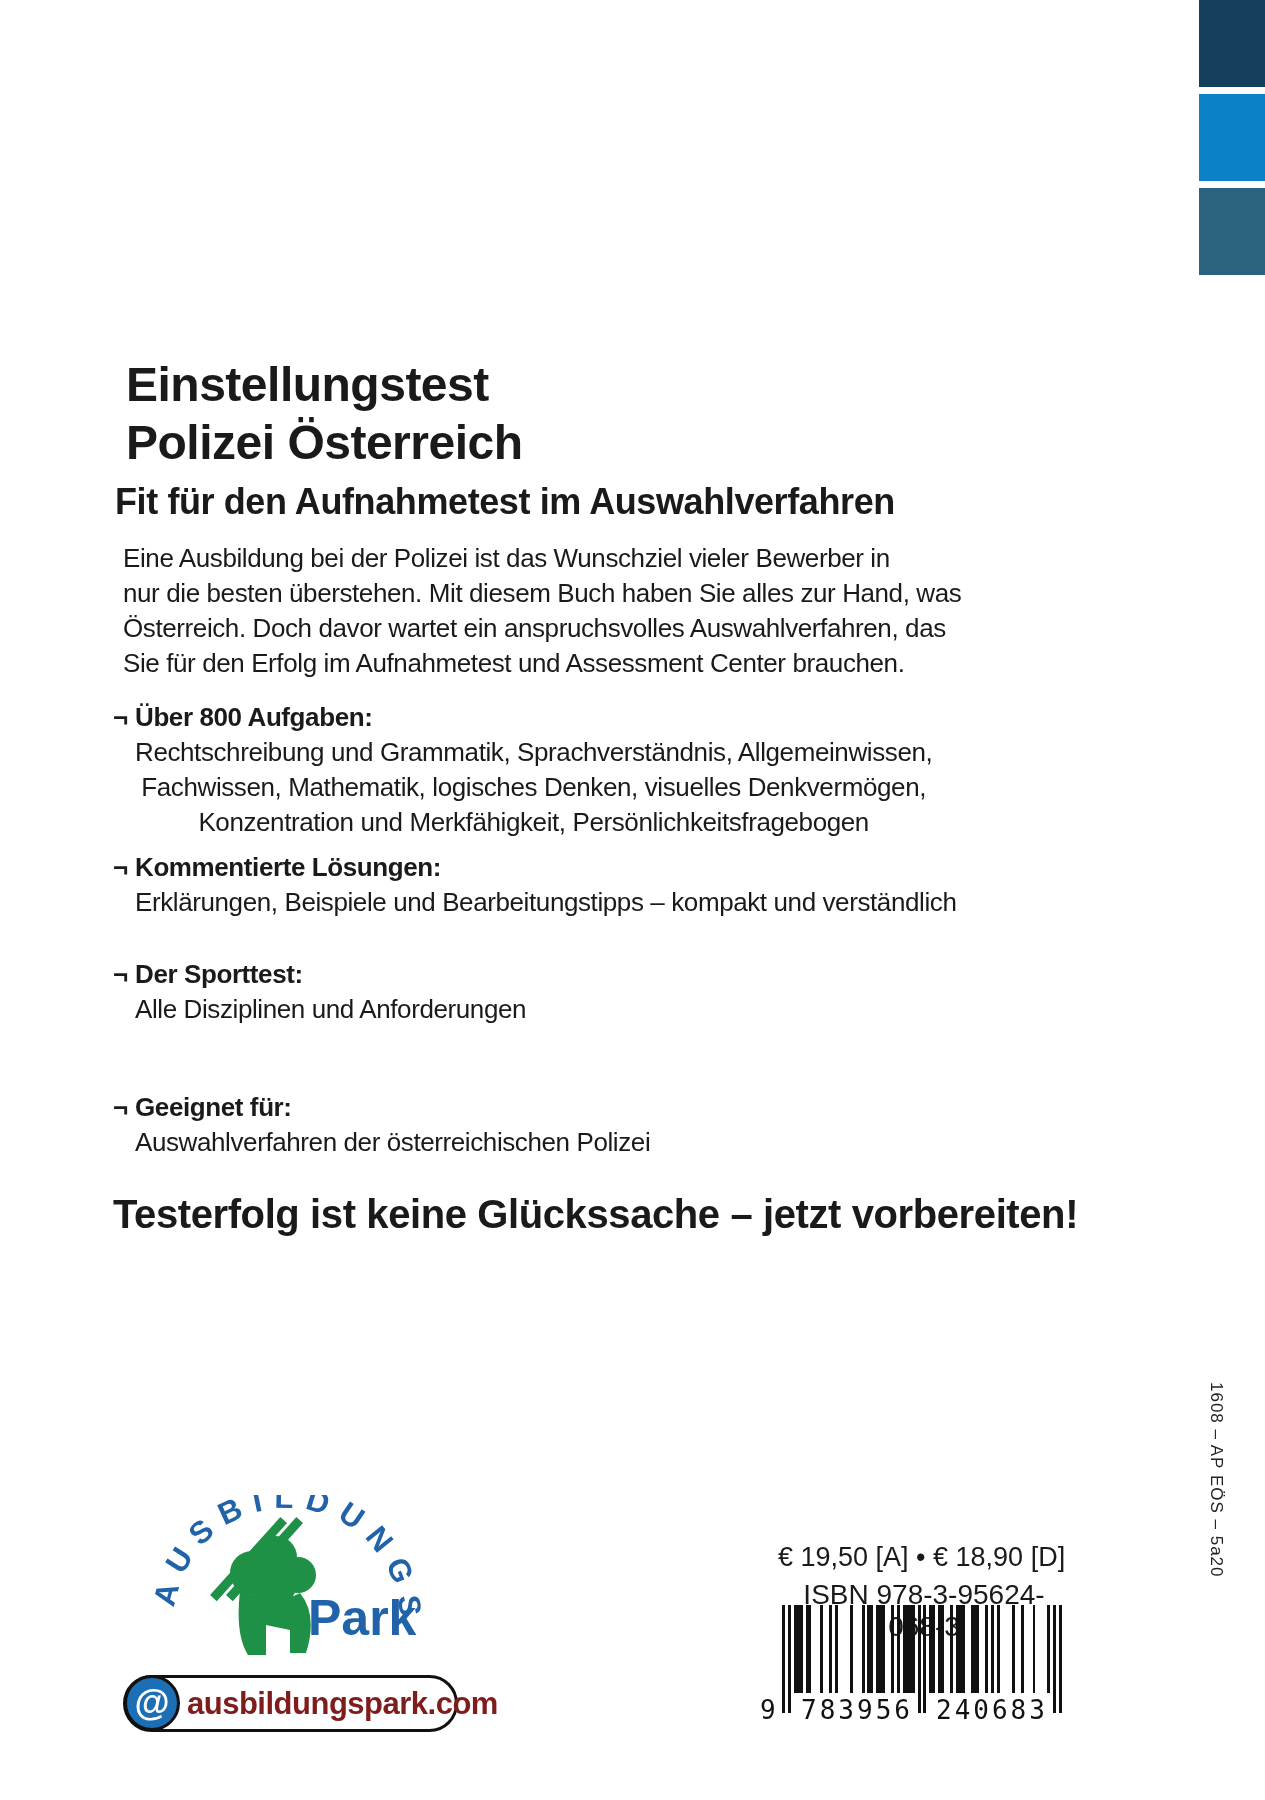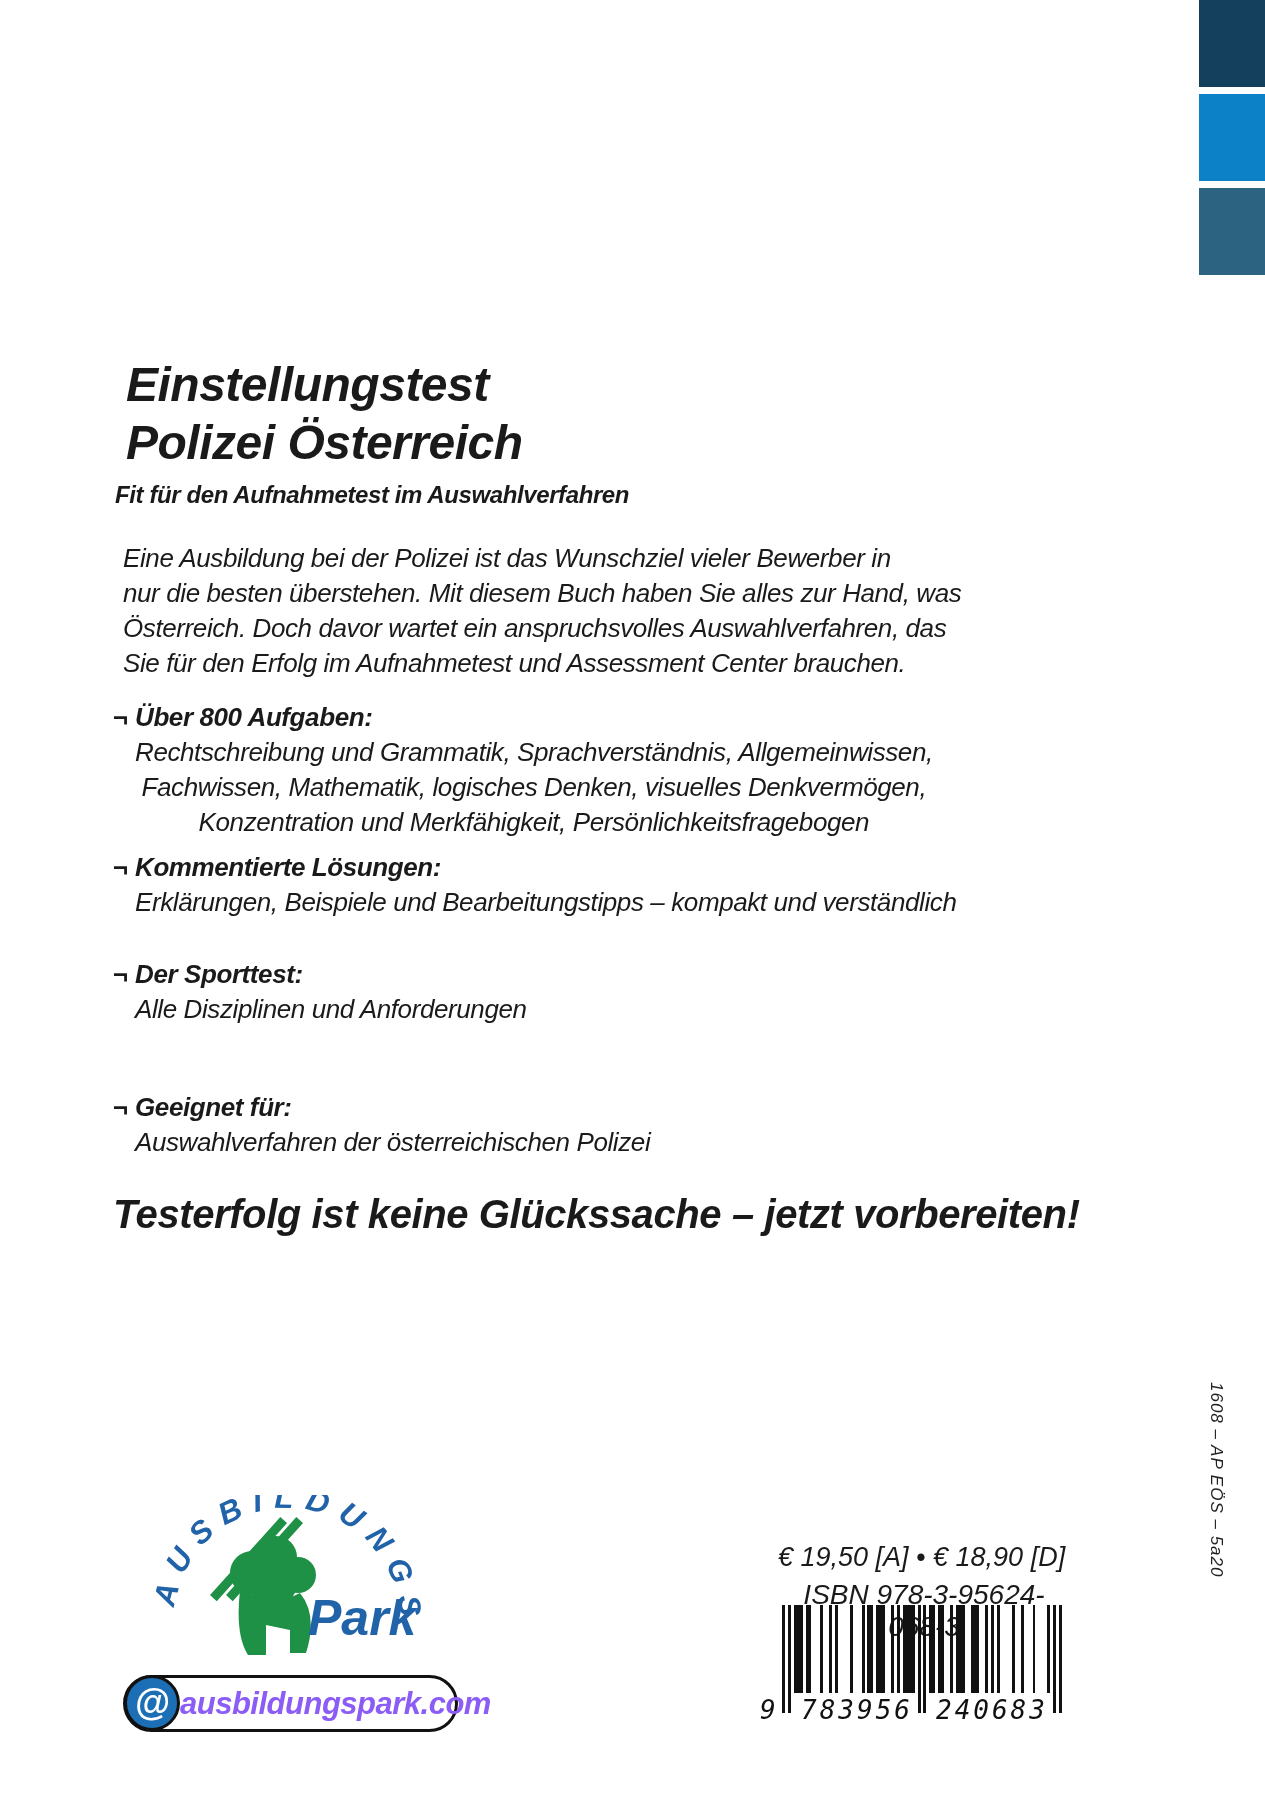--- a/index.html
+++ b/index.html
@@ -1,29 +1,29 @@
 <!DOCTYPE html>
 <html lang="de"><head>
 <meta charset="utf-8">
 <style>
   html,body{margin:0;padding:0;background:#fff;}
   .canvas{
     position:relative;width:1265px;height:1800px;background:#ffffff;
-    font-family:"Liberation Sans",sans-serif;color:#1a1a1a;overflow:hidden;font-style:italic;
+    font-family:"Liberation Sans",sans-serif;color:#1a1a1a;overflow:hidden;
   }
   
   .block{position:absolute;left:1199px;width:66px;height:87px;}
   .block.navy{top:0;background:#15405D;}
   .block.blue{top:94px;background:#0C81C7;}
   .block.steel{top:188px;background:#2B6380;}
 
   
   .title{position:absolute;left:126px;top:356px;font-size:48px;line-height:58px;
          font-weight:bold;letter-spacing:-0.5px;}
-  .subtitle{position:absolute;left:115px;top:481px;font-size:24px;font-weight:bold;
+  .subtitle{position:absolute;left:115px;top:481px;font-size:36px;font-weight:bold;
             letter-spacing:-0.4px;}
 
   
   .copy{font-size:26px;line-height:35px;letter-spacing:-0.4px;}
   .intro{position:absolute;left:115px;top:541px;margin-left:8px;}
   .bullet{position:absolute;left:113px;}
   .bullet .head{font-weight:bold;}
   .bullet .head .marker{display:inline-block;width:22px;}
   .bullet .line{padding-left:22px;text-align:center;}
   .b1{top:700px;} .b2{top:850px;} .b3{top:957px;} .b4{top:1090px;}
@@ -35,21 +35,21 @@
   .logo svg{display:block;width:100%;height:100%;}
 
   
   .pill{position:absolute;left:123px;top:1675px;width:335px;height:57px;
         border:3px solid #111;border-radius:30px;box-sizing:border-box;
         background:#fff;display:flex;align-items:center;}
   .at{width:56px;height:56px;margin-left:-2px;margin-top:-1px;border-radius:50%;
       background:#1D6FB5;border:3px solid #111;box-sizing:border-box;
       color:#fff;font-size:36px;font-weight:bold;display:flex;
       align-items:center;justify-content:center;flex:0 0 auto;}
-  .pill .domain{font-size:31px;font-weight:bold;color:#8b5cf6;margin-left:0;
+  .pill .domain{font-size:31px;font-weight:bold;color:#7f1d1d;margin-left:7px;
                 letter-spacing:-0.5px;}
 
   
   .price{position:absolute;left:778px;top:1542px;width:292px;text-align:left;
          font-size:27px;letter-spacing:0;}
   .isbn{position:absolute;left:778px;top:1579px;width:292px;text-align:center;
         font-size:28px;letter-spacing:0;}
   .barcode{position:absolute;left:760px;top:1605px;width:310px;height:130px;}
   .barcode svg{position:absolute;left:22px;top:0;shape-rendering:crispEdges;fill:#111;}
   .bdigit{position:absolute;top:90px;font-family:"DejaVu Sans Mono",monospace;

